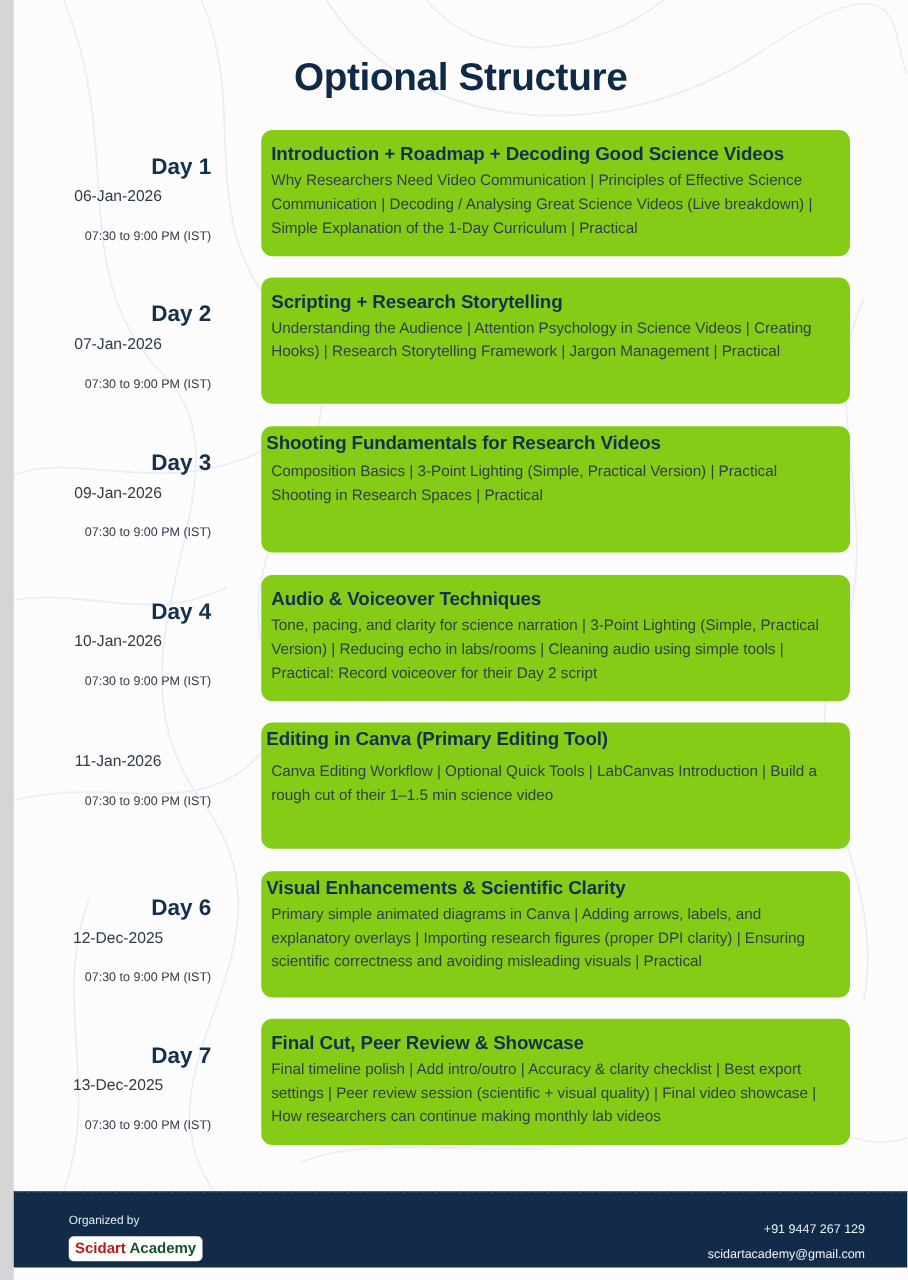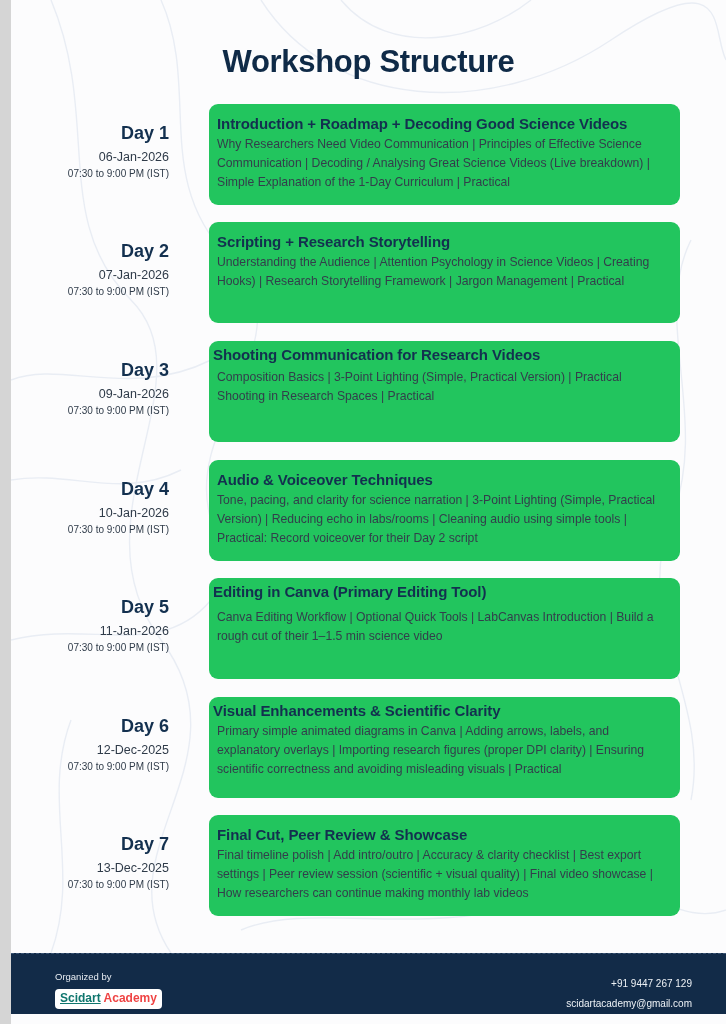--- a/index.html
+++ b/index.html
@@ -28,29 +28,29 @@
   .day-row { position: absolute; left: 0; width: 578px; height: 102px; }
   .day-meta {
     position: absolute; left: 20px; width: 149px; top: 18px;
     text-align: right;
   }
   .day-label {
     font-size: 18px; font-weight: 700; color: #13304f; line-height: 22px;
   }
   .day-date {
     margin-top: 5px;
-    font-size: 12.5px; color: #2f3b49; line-height: 16px;
+    font-size: 12.5px; color: #2f3b49; line-height: 16px; text-align: center;
   }
   .day-time {
-    margin-top: 2px;
+    margin-top: 18px;
     font-size: 10px; color: #2f3b49; line-height: 13px;
   }
   .day-card {
     position: absolute; left: 209px; width: 471px; top: 0; height: 101px;
-    background: #22c55e;
+    background: #84cc16;
     border-radius: 9px;
     padding: 10px 10px 8px 8px;
   }
   .card-title {
     font-size: 15px; font-weight: 700; color: #13304f; line-height: 19px;
     letter-spacing: -0.1px;
   }
   .card-topics {
     margin-top: 2px;
     font-size: 12.2px; color: #333e4b; line-height: 19px;
@@ -63,22 +63,22 @@
   .organized-by {
     position: absolute; left: 44px; top: 17px;
     font-size: 9.5px; color: #e7ecf2;
   }
   .brand-badge {
     position: absolute; left: 44px; top: 35px;
     background: #ffffff; border-radius: 4px;
     padding: 2px 5px 3px 5px;
     font-size: 12px; font-weight: 700; line-height: 15px;
   }
-  .brand-red { color: #0f766e; text-decoration: underline; }
-  .brand-navy { color: #ef4444; }
+  .brand-red { color: #b91c1c; }
+  .brand-navy { color: #14532d; }
   .contact-phone {
     position: absolute; right: 34px; top: 24px;
     font-size: 10px; color: #eef2f6;
   }
   .contact-email {
     position: absolute; right: 34px; top: 44px;
     font-size: 10px; color: #eef2f6;
   }
 </style>
 </head>
@@ -92,21 +92,21 @@
   <path d="M330 0 C 380 60, 470 40, 520 0"></path>
   <path d="M250 0 C 320 110, 480 120, 600 40 S 700 30, 715 60"></path>
   <path d="M0 480 C 60 470, 110 500, 170 470"></path>
   <path d="M0 380 C 50 360, 120 400, 200 360"></path>
   <path d="M0 640 C 80 620, 150 660, 200 600"></path>
   <path d="M680 240 C 640 320, 700 420, 660 520 S 700 700, 680 800"></path>
   <path d="M60 720 C 30 800, 70 870, 40 953"></path>
   <path d="M230 930 C 300 900, 420 940, 520 900 S 660 930, 715 910"></path>
 </svg>
 
-<h1 class="page-title">Workshop Structure</h1>
+<h1 class="page-title">Optional Structure</h1>
 
 <div class="schedule">
 
   <div class="day-row" style="top:104px">
     <div class="day-meta">
       <div class="day-label">Day 1</div>
       <div class="day-date">06-Jan-2026</div>
       <div class="day-time">07:30 to 9:00 PM (IST)</div>
     </div>
     <div class="day-card">
@@ -127,40 +127,39 @@
     </div>
   </div>
 
   <div class="day-row" style="top:341px">
     <div class="day-meta">
       <div class="day-label">Day 3</div>
       <div class="day-date">09-Jan-2026</div>
       <div class="day-time">07:30 to 9:00 PM (IST)</div>
     </div>
     <div class="day-card" style="padding-top:4px">
-      <div class="card-title" style="margin-left:-4px">Shooting Communication for Research Videos</div>
+      <div class="card-title" style="margin-left:-4px">Shooting Fundamentals for Research Videos</div>
       <div class="card-topics" style="margin-top:4px">Composition Basics |   3-Point Lighting (Simple, Practical Version) |  Practical Shooting in Research Spaces  | Practical</div>
     </div>
   </div>
 
   <div class="day-row" style="top:460px">
     <div class="day-meta">
       <div class="day-label">Day 4</div>
       <div class="day-date">10-Jan-2026</div>
       <div class="day-time">07:30 to 9:00 PM (IST)</div>
     </div>
     <div class="day-card">
       <div class="card-title">Audio &amp; Voiceover Techniques</div>
       <div class="card-topics">Tone, pacing, and clarity for science narration |  3-Point Lighting (Simple, Practical Version) |  Reducing echo in labs/rooms  | Cleaning audio using simple tools | Practical: Record voiceover for their Day 2 script</div>
     </div>
   </div>
 
   <div class="day-row" style="top:578px">
     <div class="day-meta">
-      <div class="day-label">Day 5</div>
       <div class="day-date">11-Jan-2026</div>
       <div class="day-time">07:30 to 9:00 PM (IST)</div>
     </div>
     <div class="day-card" style="padding-top:4px">
       <div class="card-title" style="margin-left:-4px">Editing in Canva (Primary Editing Tool)</div>
       <div class="card-topics" style="margin-top:7px">Canva Editing Workflow |   Optional Quick Tools | LabCanvas Introduction | Build a rough cut of their 1–1.5 min science video</div>
     </div>
   </div>
 
   <div class="day-row" style="top:697px">

